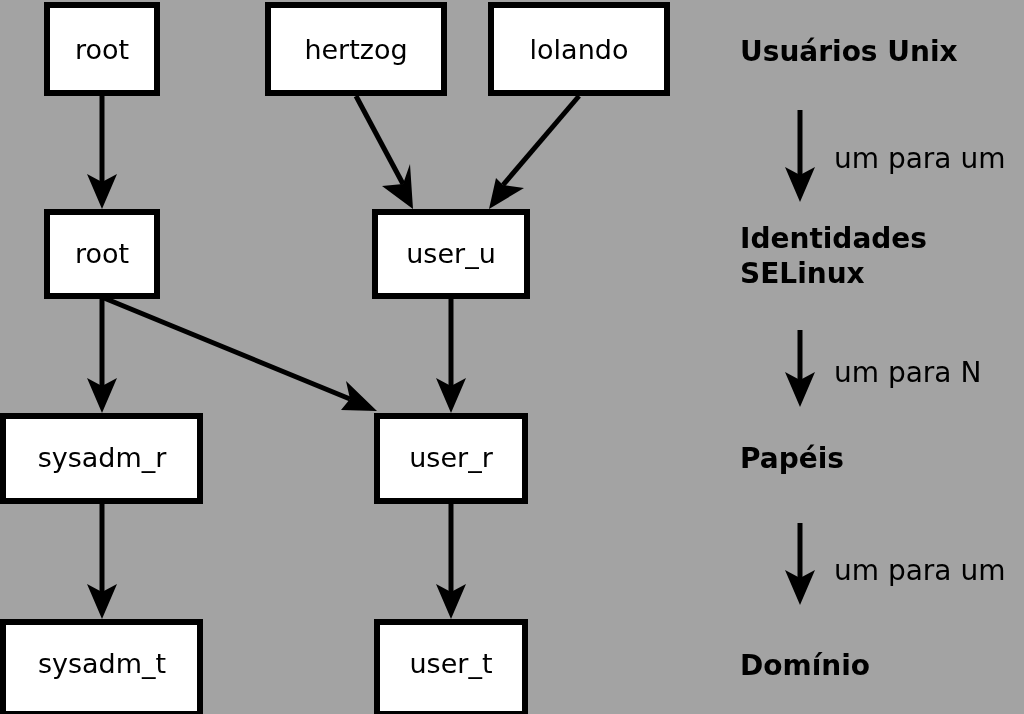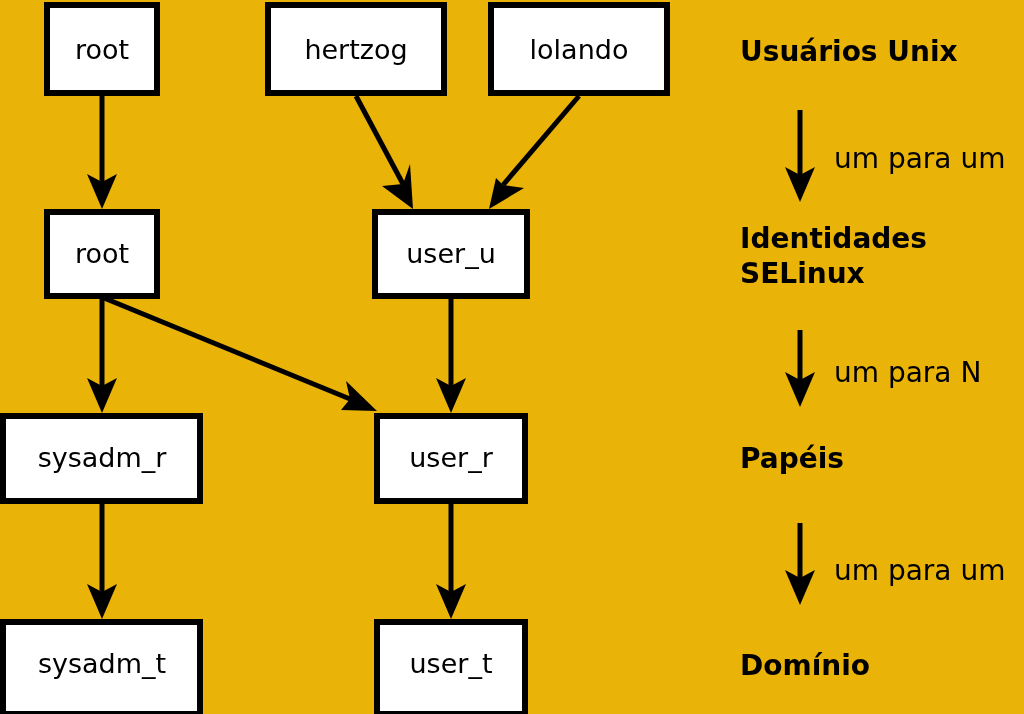--- a/index.html
+++ b/index.html
@@ -11,21 +11,21 @@
   body {
     width: 1024px;
     height: 714px;
     overflow: hidden;
     font-family: "DejaVu Sans", sans-serif;
   }
   #diagram-root {
     position: relative;
     width: 1024px;
     height: 714px;
-    background: #eab308;
+    background: #a3a3a3;
   }
   svg#diagram-svg {
     display: block;
     width: 1024px;
     height: 714px;
   }
   .node-box {
     fill: #ffffff;
     stroke: #000000;
     stroke-width: 6;

